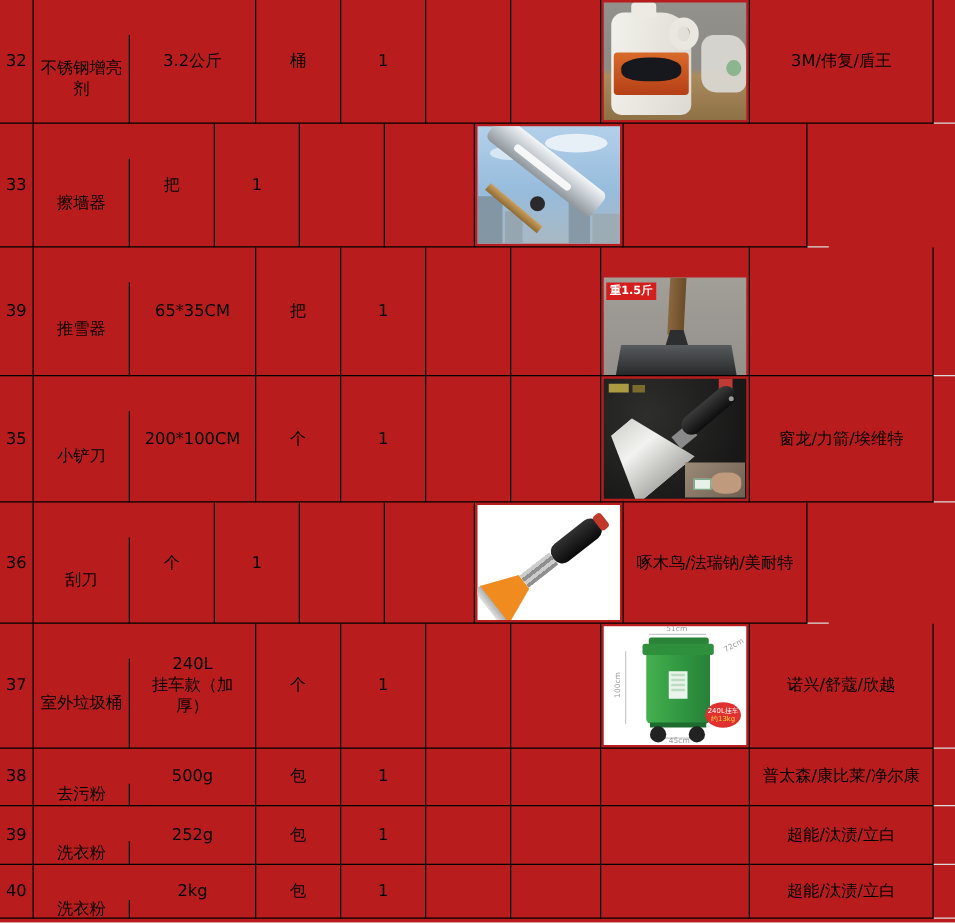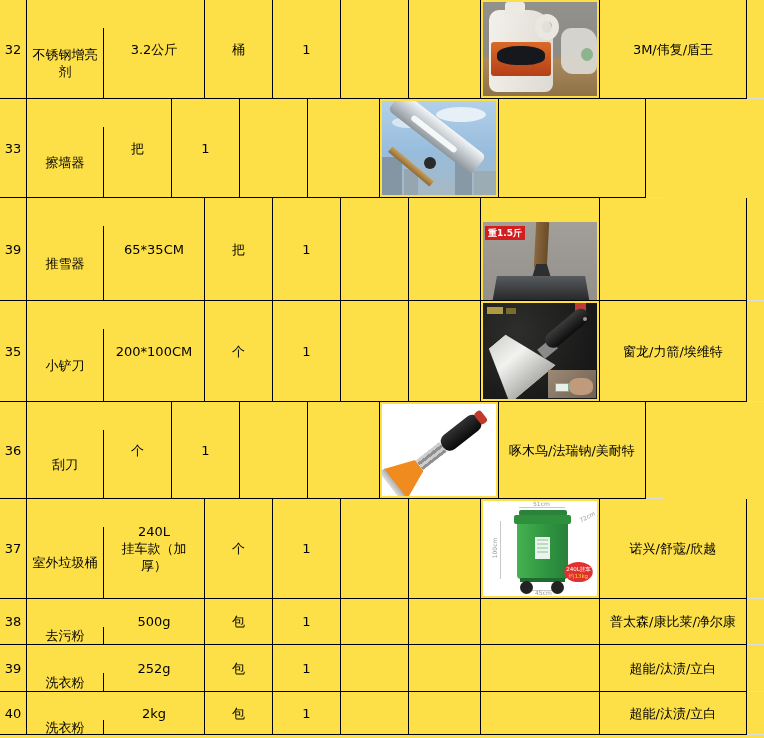--- a/index.html
+++ b/index.html
@@ -1,18 +1,18 @@
 <!DOCTYPE html>
 <html><head>
 <meta charset="utf-8">
 <style>
   * { box-sizing: border-box; margin: 0; padding: 0; }
   html,body { background:#fff; }
   #sheet {
-    position: relative; width: 764px; height: 738px; background: #fde047;
+    position: relative; width: 764px; height: 738px; background: #b91c1c;
     font-family: "DejaVu Sans", "Liberation Sans", sans-serif;
     font-size: 13px; color: #000;
   }
   .tr { display: flex; }
   .td {
     border-right: 1px solid #000; border-bottom: 1px solid #000;
     display: flex; align-items: center; justify-content: center;
     text-align: center; overflow: hidden; line-height: 17px; padding: 0 2px;
   }
   .ml { white-space: pre-line; }

